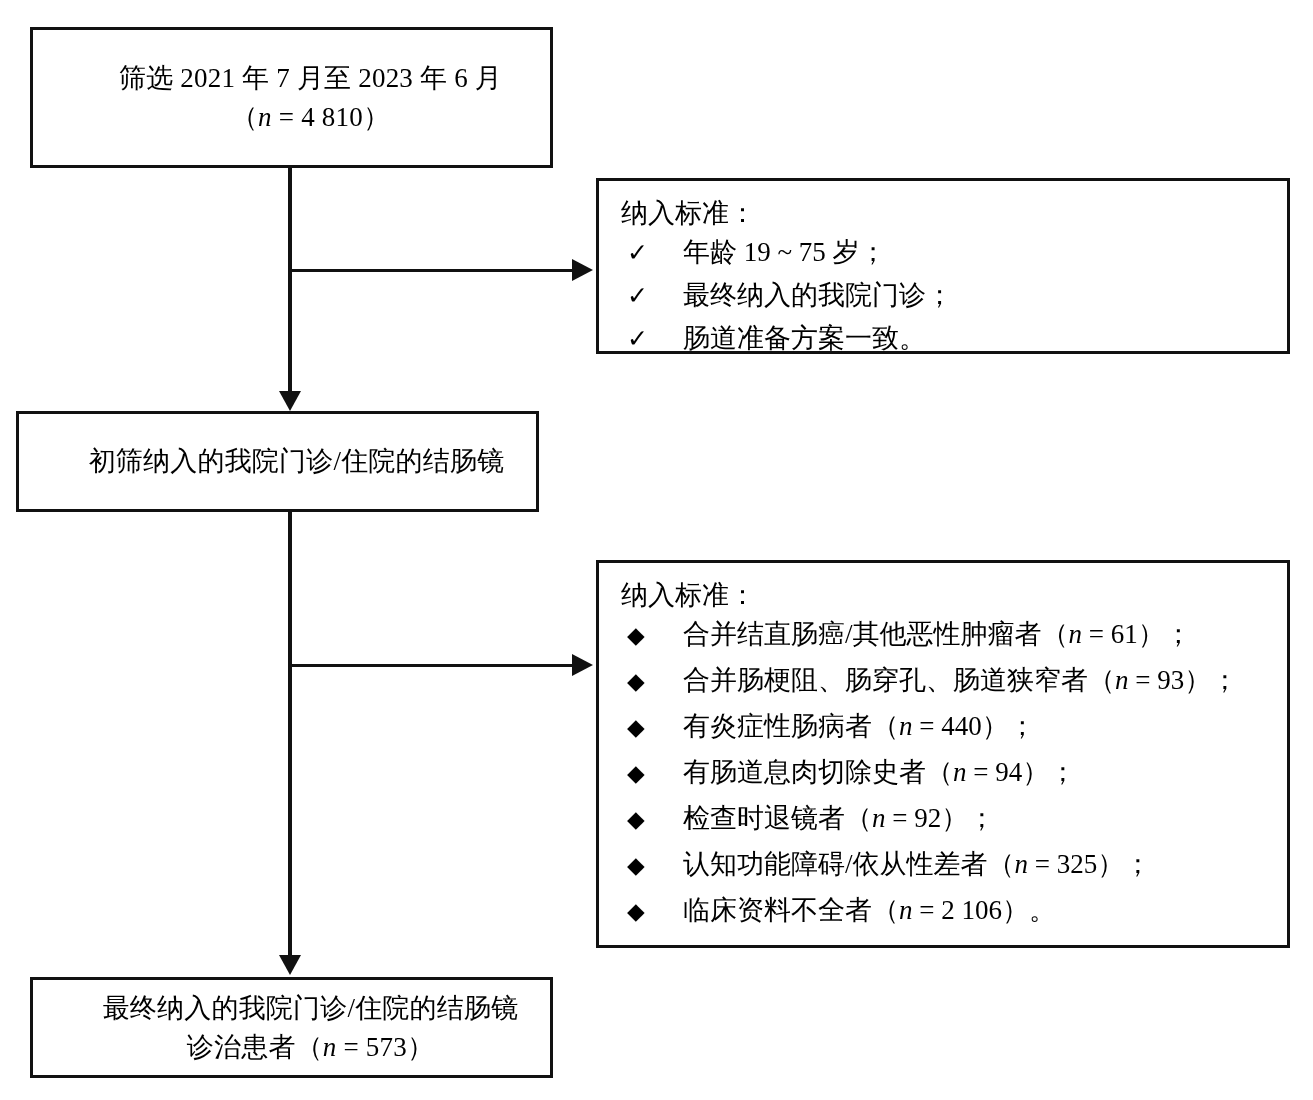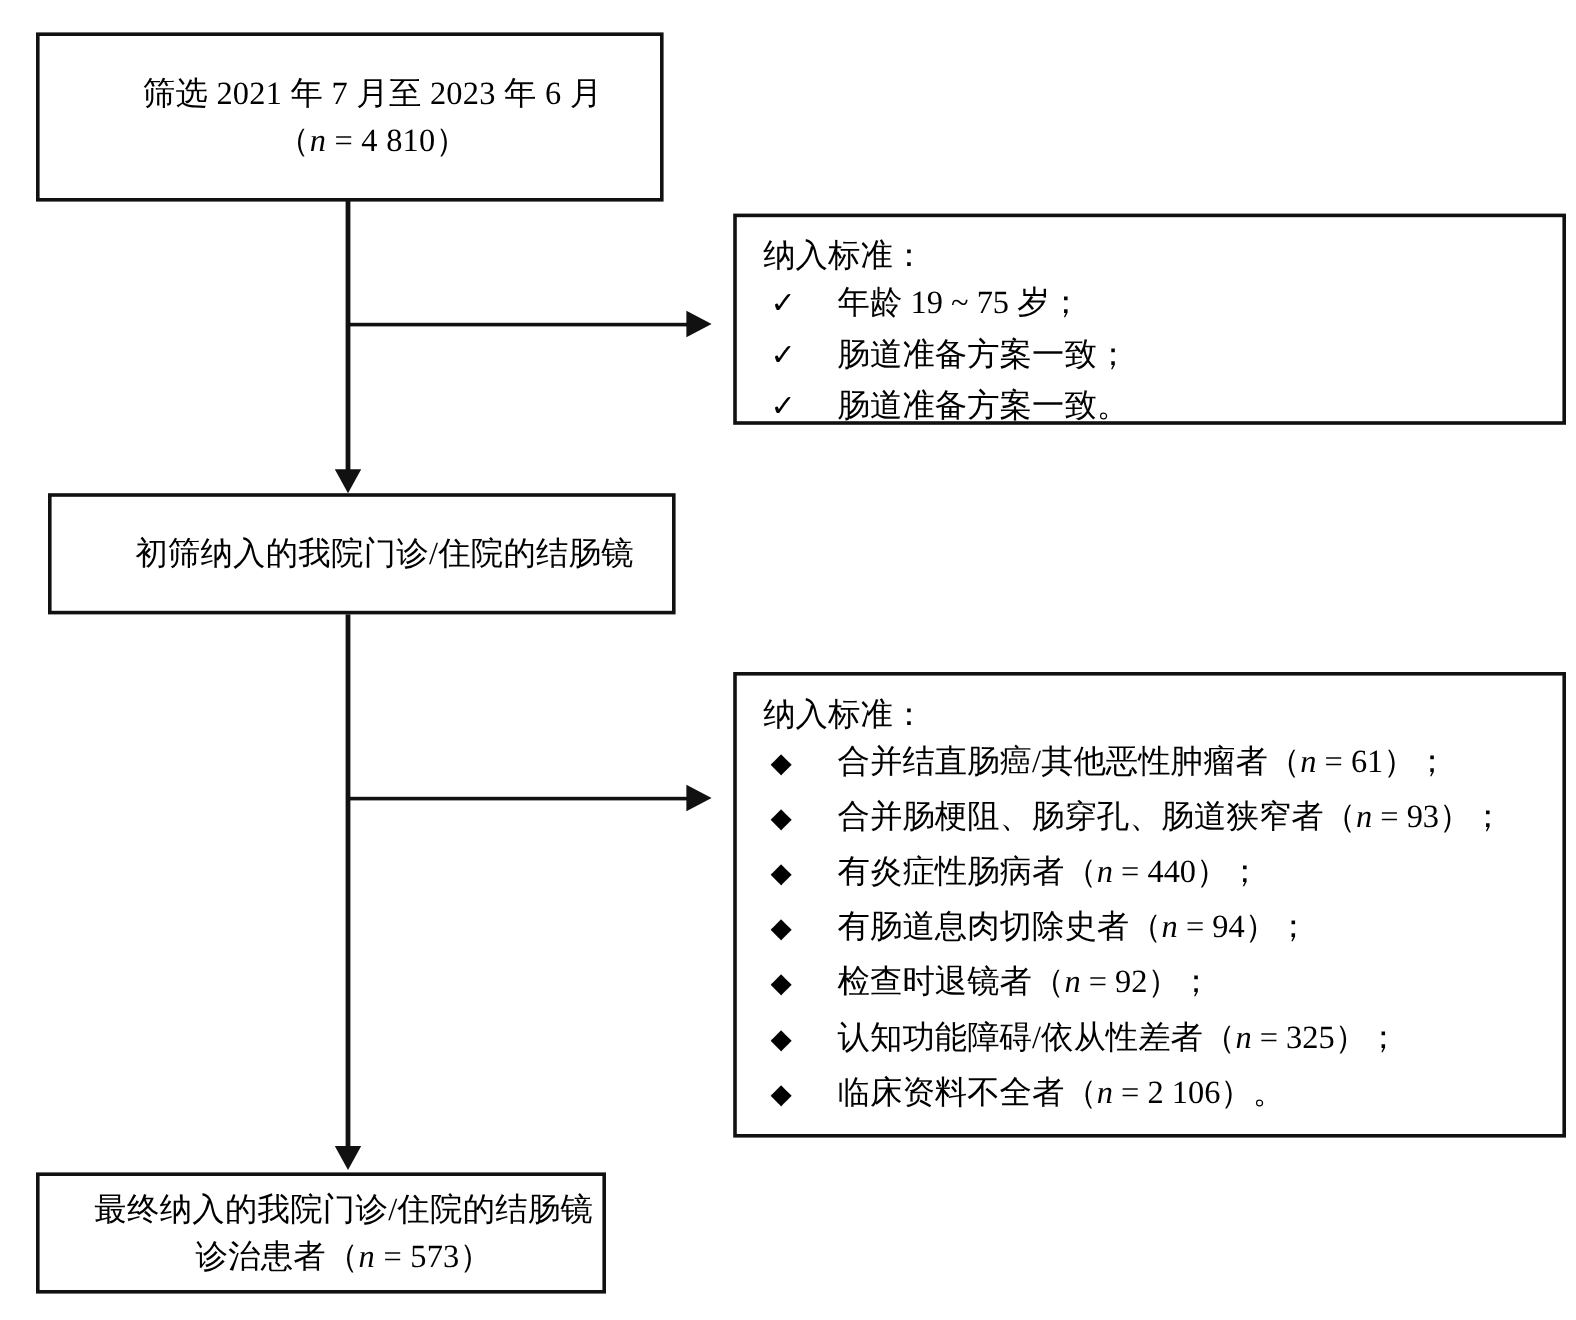--- a/index.html
+++ b/index.html
@@ -34,21 +34,20 @@
   }
   .box-centered .line {
     display: block;
     white-space: nowrap;
     font-size: 27px;
     line-height: 1.42;
     letter-spacing: 0.2px;
   }
   .crit-box {
     padding: 14px 0 10px 22px;
-    margin-left: 15px;
   }
   .crit-title {
     font-size: 27px;
     line-height: 1.4;
     margin-bottom: 6px;
     white-space: nowrap;
   }
   .crit-list {
     list-style: none;
     margin: 0;
@@ -126,30 +125,30 @@
 
   <div class="box crit-box" id="incl-box" style="left:596px; top:178px; width:694px; height:176px;">
     <div class="crit-title">纳入标准：</div>
     <ul class="crit-list">
       <li class="crit-item">
         <span class="marker check">✓</span>
         <span class="txt">年龄 19 ~ 75 岁；</span>
       </li>
       <li class="crit-item">
         <span class="marker check">✓</span>
-        <span class="txt">肠道准备方案一致；</span>
+        <span class="txt">最终纳入的我院门诊；</span>
       </li>
       <li class="crit-item">
         <span class="marker check">✓</span>
         <span class="txt">肠道准备方案一致。</span>
       </li>
     </ul>
   </div>
 
-  <div class="box box-centered" id="initial-box" style="left:40px; top:411px; width:523px; height:101px;">
+  <div class="box box-centered" id="initial-box" style="left:16px; top:411px; width:523px; height:101px;">
     <span class="line">初筛纳入的我院门诊/住院的结肠镜</span>
   </div>
 
   <div class="vline" id="trunk-2" style="left:288px; top:512px; height:444px;"></div>
   <div class="arrow-down" id="arrow-3" style="left:279px; top:955px;"></div>
 
   <div class="hline" id="branch-2" style="left:290px; top:664px; width:283px;"></div>
   <div class="arrow-right" id="arrow-4" style="left:572px; top:654px;"></div>
 
   <div class="box crit-box" id="excl-box" style="left:596px; top:560px; width:694px; height:388px;">
@@ -179,18 +178,18 @@
         <span class="marker diamond">◆</span>
         <span class="txt">认知功能障碍/依从性差者（<span class="n-italic">n</span> = 325）；</span>
       </li>
       <li class="crit-item">
         <span class="marker diamond">◆</span>
         <span class="txt">临床资料不全者（<span class="n-italic">n</span> = 2 106）。</span>
       </li>
     </ul>
   </div>
 
-  <div class="box box-centered" id="final-box" style="left:30px; top:977px; width:475px; height:101px;">
+  <div class="box box-centered" id="final-box" style="left:30px; top:977px; width:523px; height:101px;">
     <span class="line">最终纳入的我院门诊/住院的结肠镜</span>
     <span class="line">诊治患者（<span class="n-italic">n</span> = 573）</span>
   </div>
 
 </div>
 
 </body></html>

